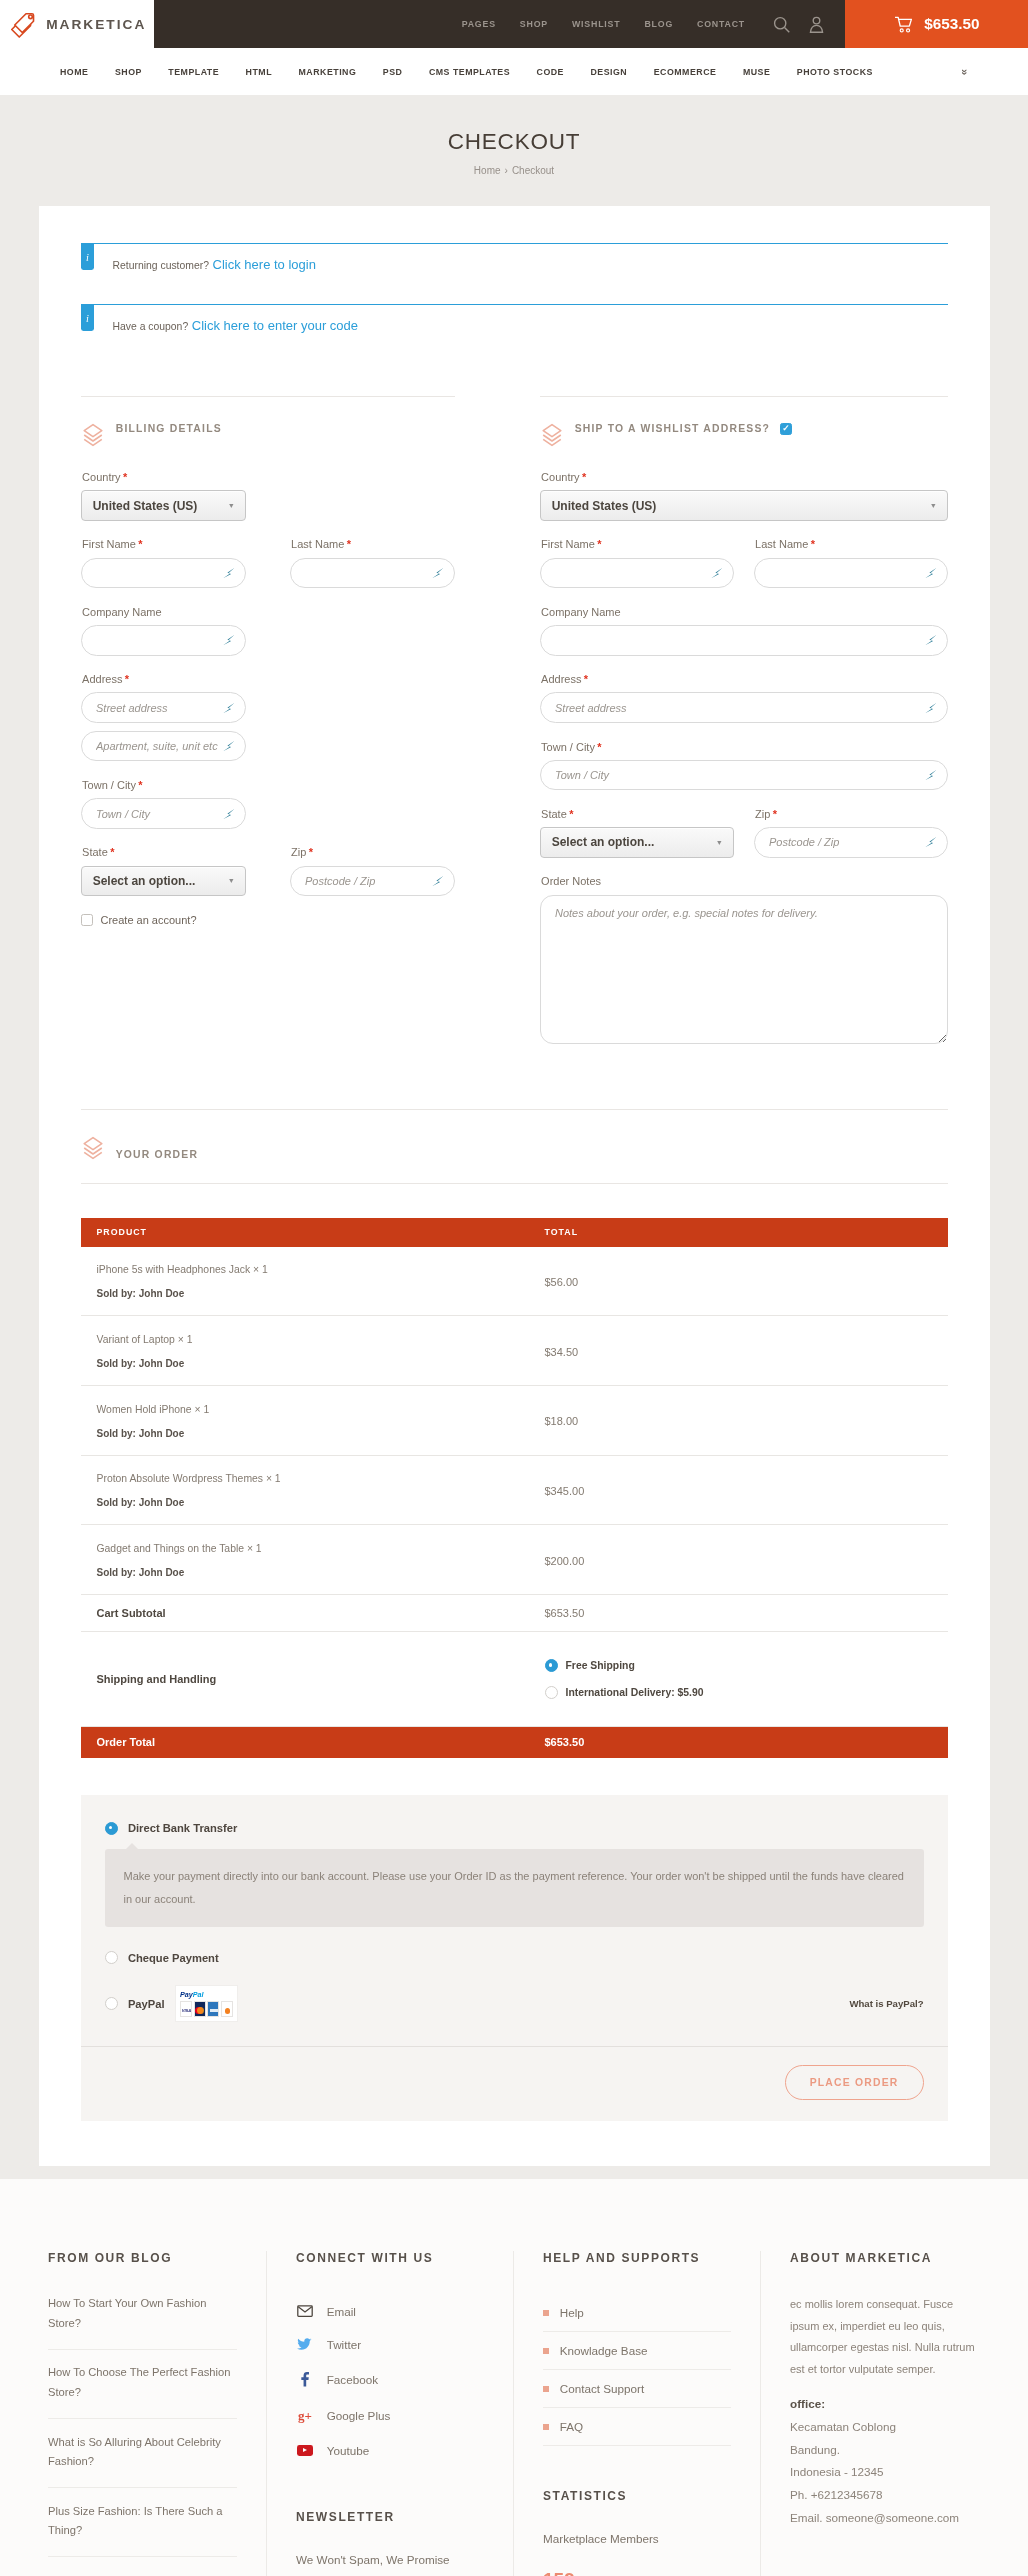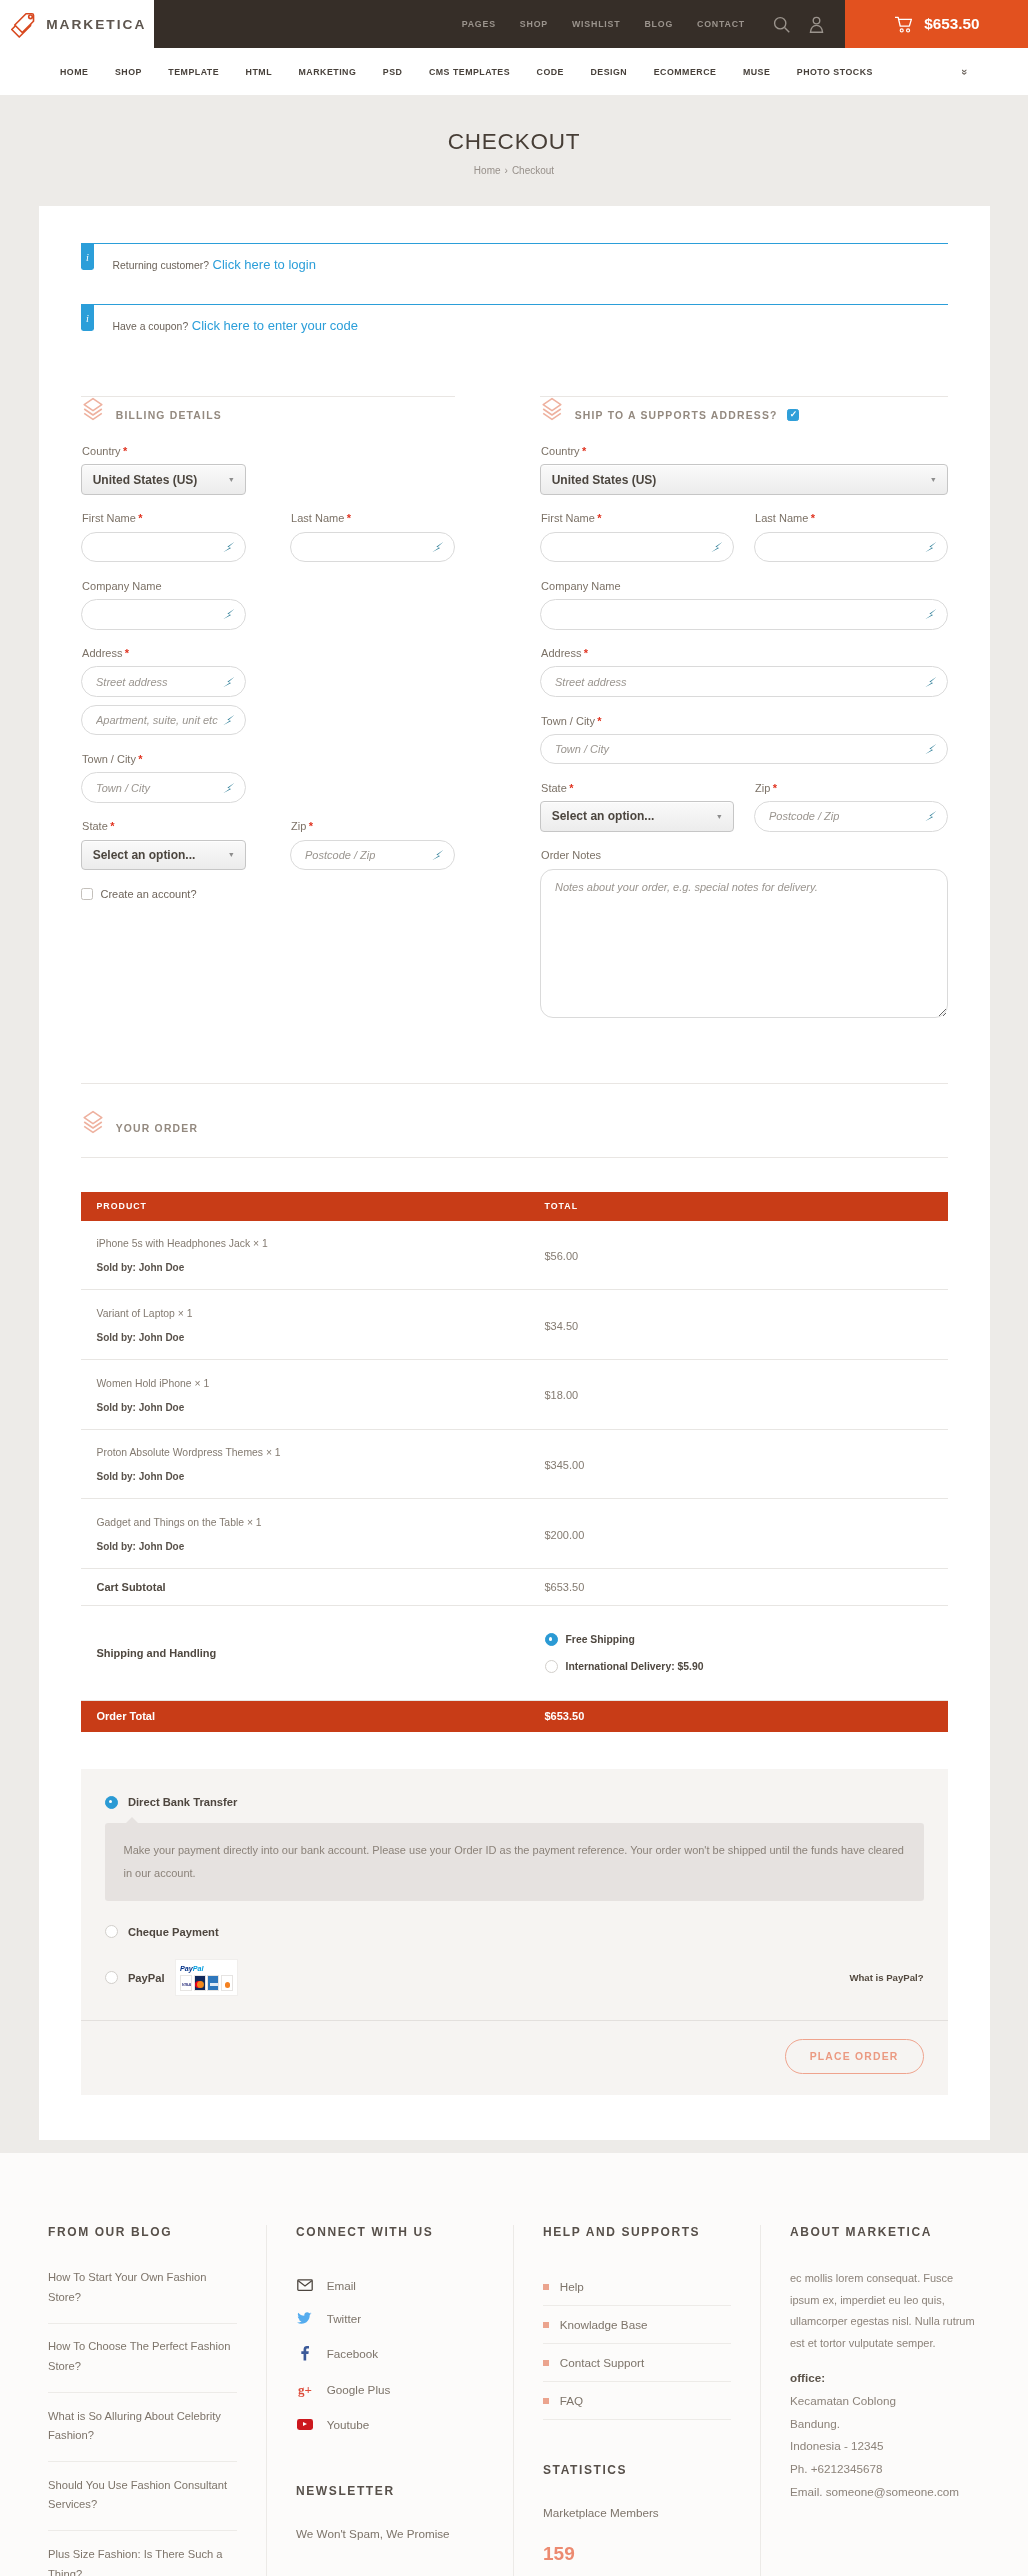--- a/index.html
+++ b/index.html
@@ -32,21 +32,21 @@
 
   .notice { border-top:1.6px solid #2b9ed9; position:relative; padding:13px 0 16px 32px; margin-bottom:16px; }
   .notice .itab { position:absolute; left:0; top:0; width:13.7px; height:26px; background:#2b9ed9; color:#fff; font-family:"Liberation Serif", serif; font-style:italic; font-size:10.4px; display:flex; align-items:center; justify-content:center; border-radius:0 0 2.4px 2.4px; }
   .notice .ntext { font-size:10.4px; color:#6b6259; }
   .notice a { color:#2b9ed9; text-decoration:none; }
 
   .form-cols { display:flex; justify-content:space-between; margin-top:47px; }
   .fcol-left { width:374px; }
   .fcol-right { width:408px; }
 
-  .sec-head { border-top:0.8px solid #e9e6e3; display:flex; align-items:flex-end; margin-bottom:24px; }
+  .sec-head { border-top:0.8px solid #e9e6e3; padding-top:26px; display:flex; align-items:flex-start; margin-bottom:24px; }
   .sec-head h3 { font-size:10.4px; font-weight:bold; letter-spacing:1.2px; color:#93897f; margin-left:11.2px; }
   .sec-head .cbx { margin-left:9.6px; }
 
   .frow { margin-bottom:17.7px; }
   .frow-2 { display:flex; justify-content:space-between; }
   .fcol-left .frow-2 > div, .fcol-left .w-half { width:165px; }
   .fcol-right .frow-2 > div { width:194px; }
   .flabel { display:block; font-size:11px; color:#7b7166; margin:0 0 7.2px 1.6px; }
   .req { color:#e0321f; margin-left:2.4px; font-weight:bold; }
 
@@ -322,21 +322,21 @@
 
     <div class="fcol-right">
       <div class="sec-head">
         <svg width="24" height="24" viewBox="0 0 30 30">
           <g fill="none" stroke="#eeb19f" stroke-width="2" stroke-linejoin="round">
             <path d="M15 2 L26 9.5 L15 17 L4 9.5 Z"></path>
             <path d="M4 15 L15 22.5 L26 15"></path>
             <path d="M4 20.5 L15 28 L26 20.5"></path>
           </g>
         </svg>
-        <h3>SHIP TO A SUPPORTS ADDRESS?</h3>
+        <h3>SHIP TO A WISHLIST ADDRESS?</h3>
         <span class="cbx checked"></span>
       </div>
 
       <div class="frow">
         <label class="flabel"><span>Country</span><span class="req">*</span></label>
         <div class="selectbox">
           <span class="selval">United States (US)</span>
           <span class="tri">▼</span>
         </div>
       </div>
@@ -537,21 +537,20 @@
 
 <div class="site-footer">
   <div class="fwrap">
 
     <div class="fcol">
       <div class="fhead">FROM OUR BLOG</div>
       <div class="bloglist">
         <div class="bitem">How To Start Your Own Fashion Store?</div>
         <div class="bitem">How To Choose The Perfect Fashion Store?</div>
         <div class="bitem">What is So Alluring About Celebrity Fashion?</div>
-        <div class="bitem">Should You Use Fashion Consultant Services?</div>
         <div class="bitem">Plus Size Fashion: Is There Such a Thing?</div>
       </div>
     </div>
 
     <div class="fcol">
       <div class="fhead">CONNECT WITH US</div>
       <div class="citem">
         <span class="ic">
           <svg width="16" height="13" viewBox="0 0 20 16">
               <rect x="1" y="1" width="18" height="13" rx="1" fill="none" stroke="#4c453e" stroke-width="1.6"></rect>

